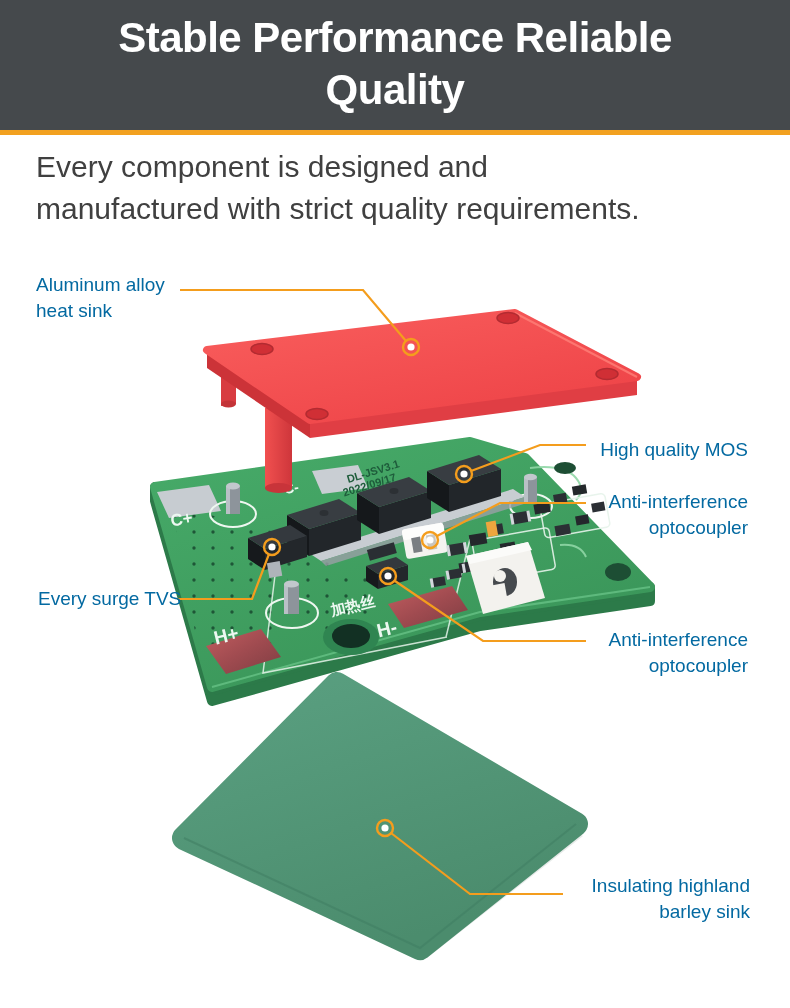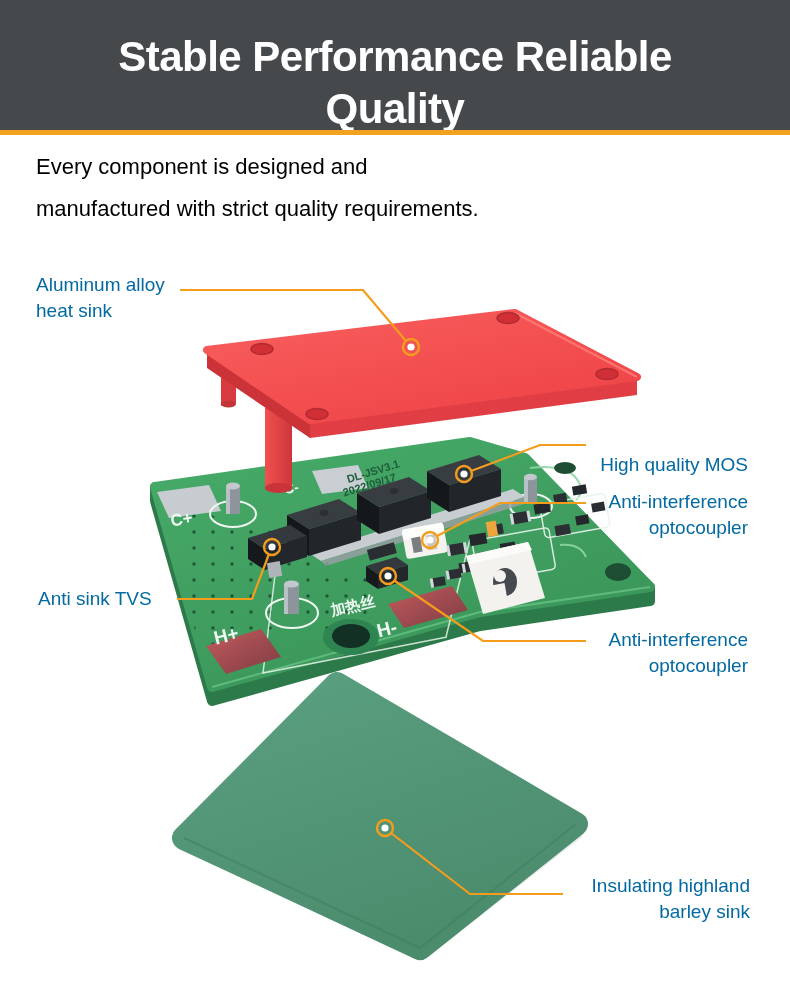--- a/index.html
+++ b/index.html
@@ -1,36 +1,36 @@
 <!DOCTYPE html>
 <html><head>
 <meta charset="utf-8">
 <style>
   * { margin:0; padding:0; box-sizing:border-box; }
   body { background:#ffffff; font-family:"Liberation Sans", sans-serif; }
   .page { position:relative; width:790px; height:1008px; background:#ffffff; overflow:hidden; margin:0 auto; }
   .hero { position:absolute; left:0; top:0; width:790px; height:130px; background:#45494c; }
   .hero-title {
-    padding-top:31px; text-align:center; color:#ffffff;
+    padding-top:12px; text-align:center; color:#ffffff;
     font-size:42px; line-height:52px; font-weight:700; letter-spacing:-0.5px;
     white-space:pre-line;
   }
   .accent-bar { position:absolute; left:0; top:130px; width:790px; height:5px; background:#f2a120; }
   .intro {
     position:absolute; left:36px; top:146px; width:730px;
-    font-size:22px; line-height:42px; color:#000000; white-space:pre-line;
+    font-size:30px; line-height:42px; color:#404040; white-space:pre-line;
   }
   .scene { position:absolute; left:0; top:0; width:790px; height:1008px; }
   .lbl {
     position:absolute; font-size:19px; line-height:26px; color:#0369a1;
     white-space:pre-line;
   }
   .lbl.right { text-align:right; }
   #lbl-heatsink { left:36px;  top:272px; }
-  #lbl-mos      { right:42px; top:452px; }
+  #lbl-mos      { right:42px; top:437px; }
   #lbl-opto1    { right:42px; top:489px; }
   #lbl-tvs      { left:38px;  top:586px; }
   #lbl-opto2    { right:42px; top:627px; }
   #lbl-paper    { right:40px; top:873px; }
 </style>
 </head>
 <body>
 
 <div class="page">
 
@@ -259,18 +259,18 @@
           <circle cx="385" cy="828" r="3.6" fill="#ffffff"></circle>
         </g>
     </g>
   </svg>
 
   <div class="lbl" id="lbl-heatsink">Aluminum alloy
 heat sink</div>
   <div class="lbl right" id="lbl-mos">High quality MOS</div>
   <div class="lbl right" id="lbl-opto1">Anti-interference
 optocoupler</div>
-  <div class="lbl" id="lbl-tvs">Anti sink TVS</div>
+  <div class="lbl" id="lbl-tvs">Every surge TVS</div>
   <div class="lbl right" id="lbl-opto2">Anti-interference
 optocoupler</div>
   <div class="lbl right" id="lbl-paper">Insulating highland
 barley sink</div>
 </div>
 
 </body></html>

